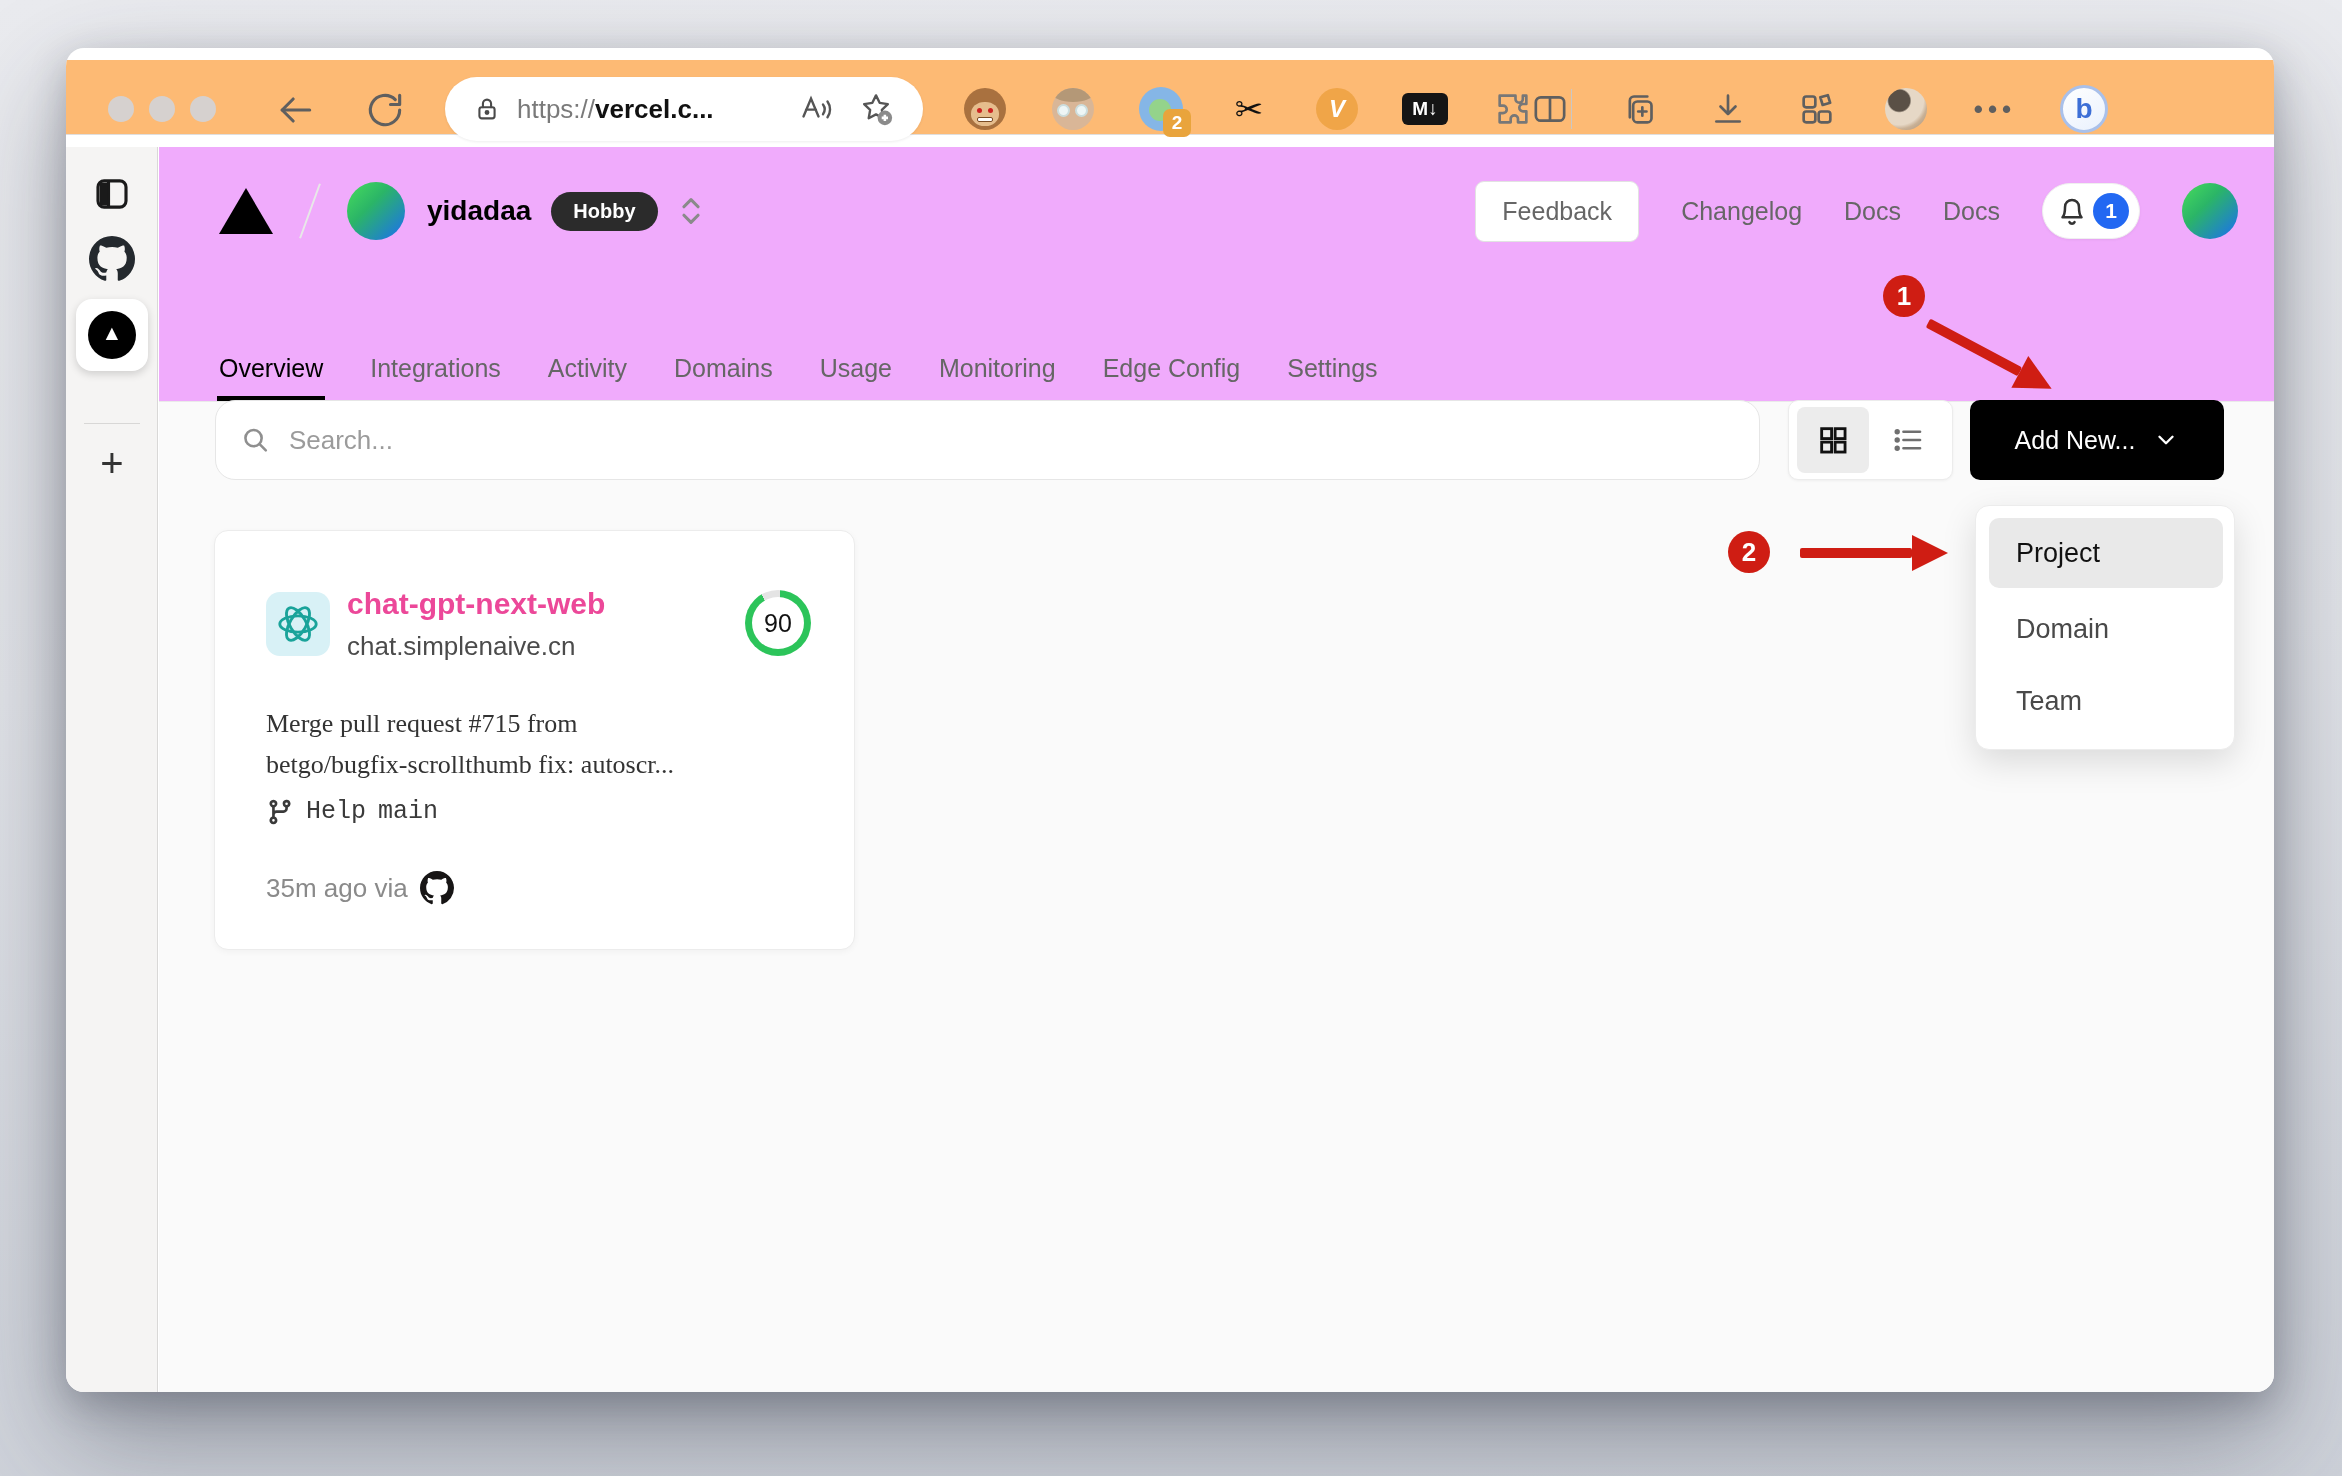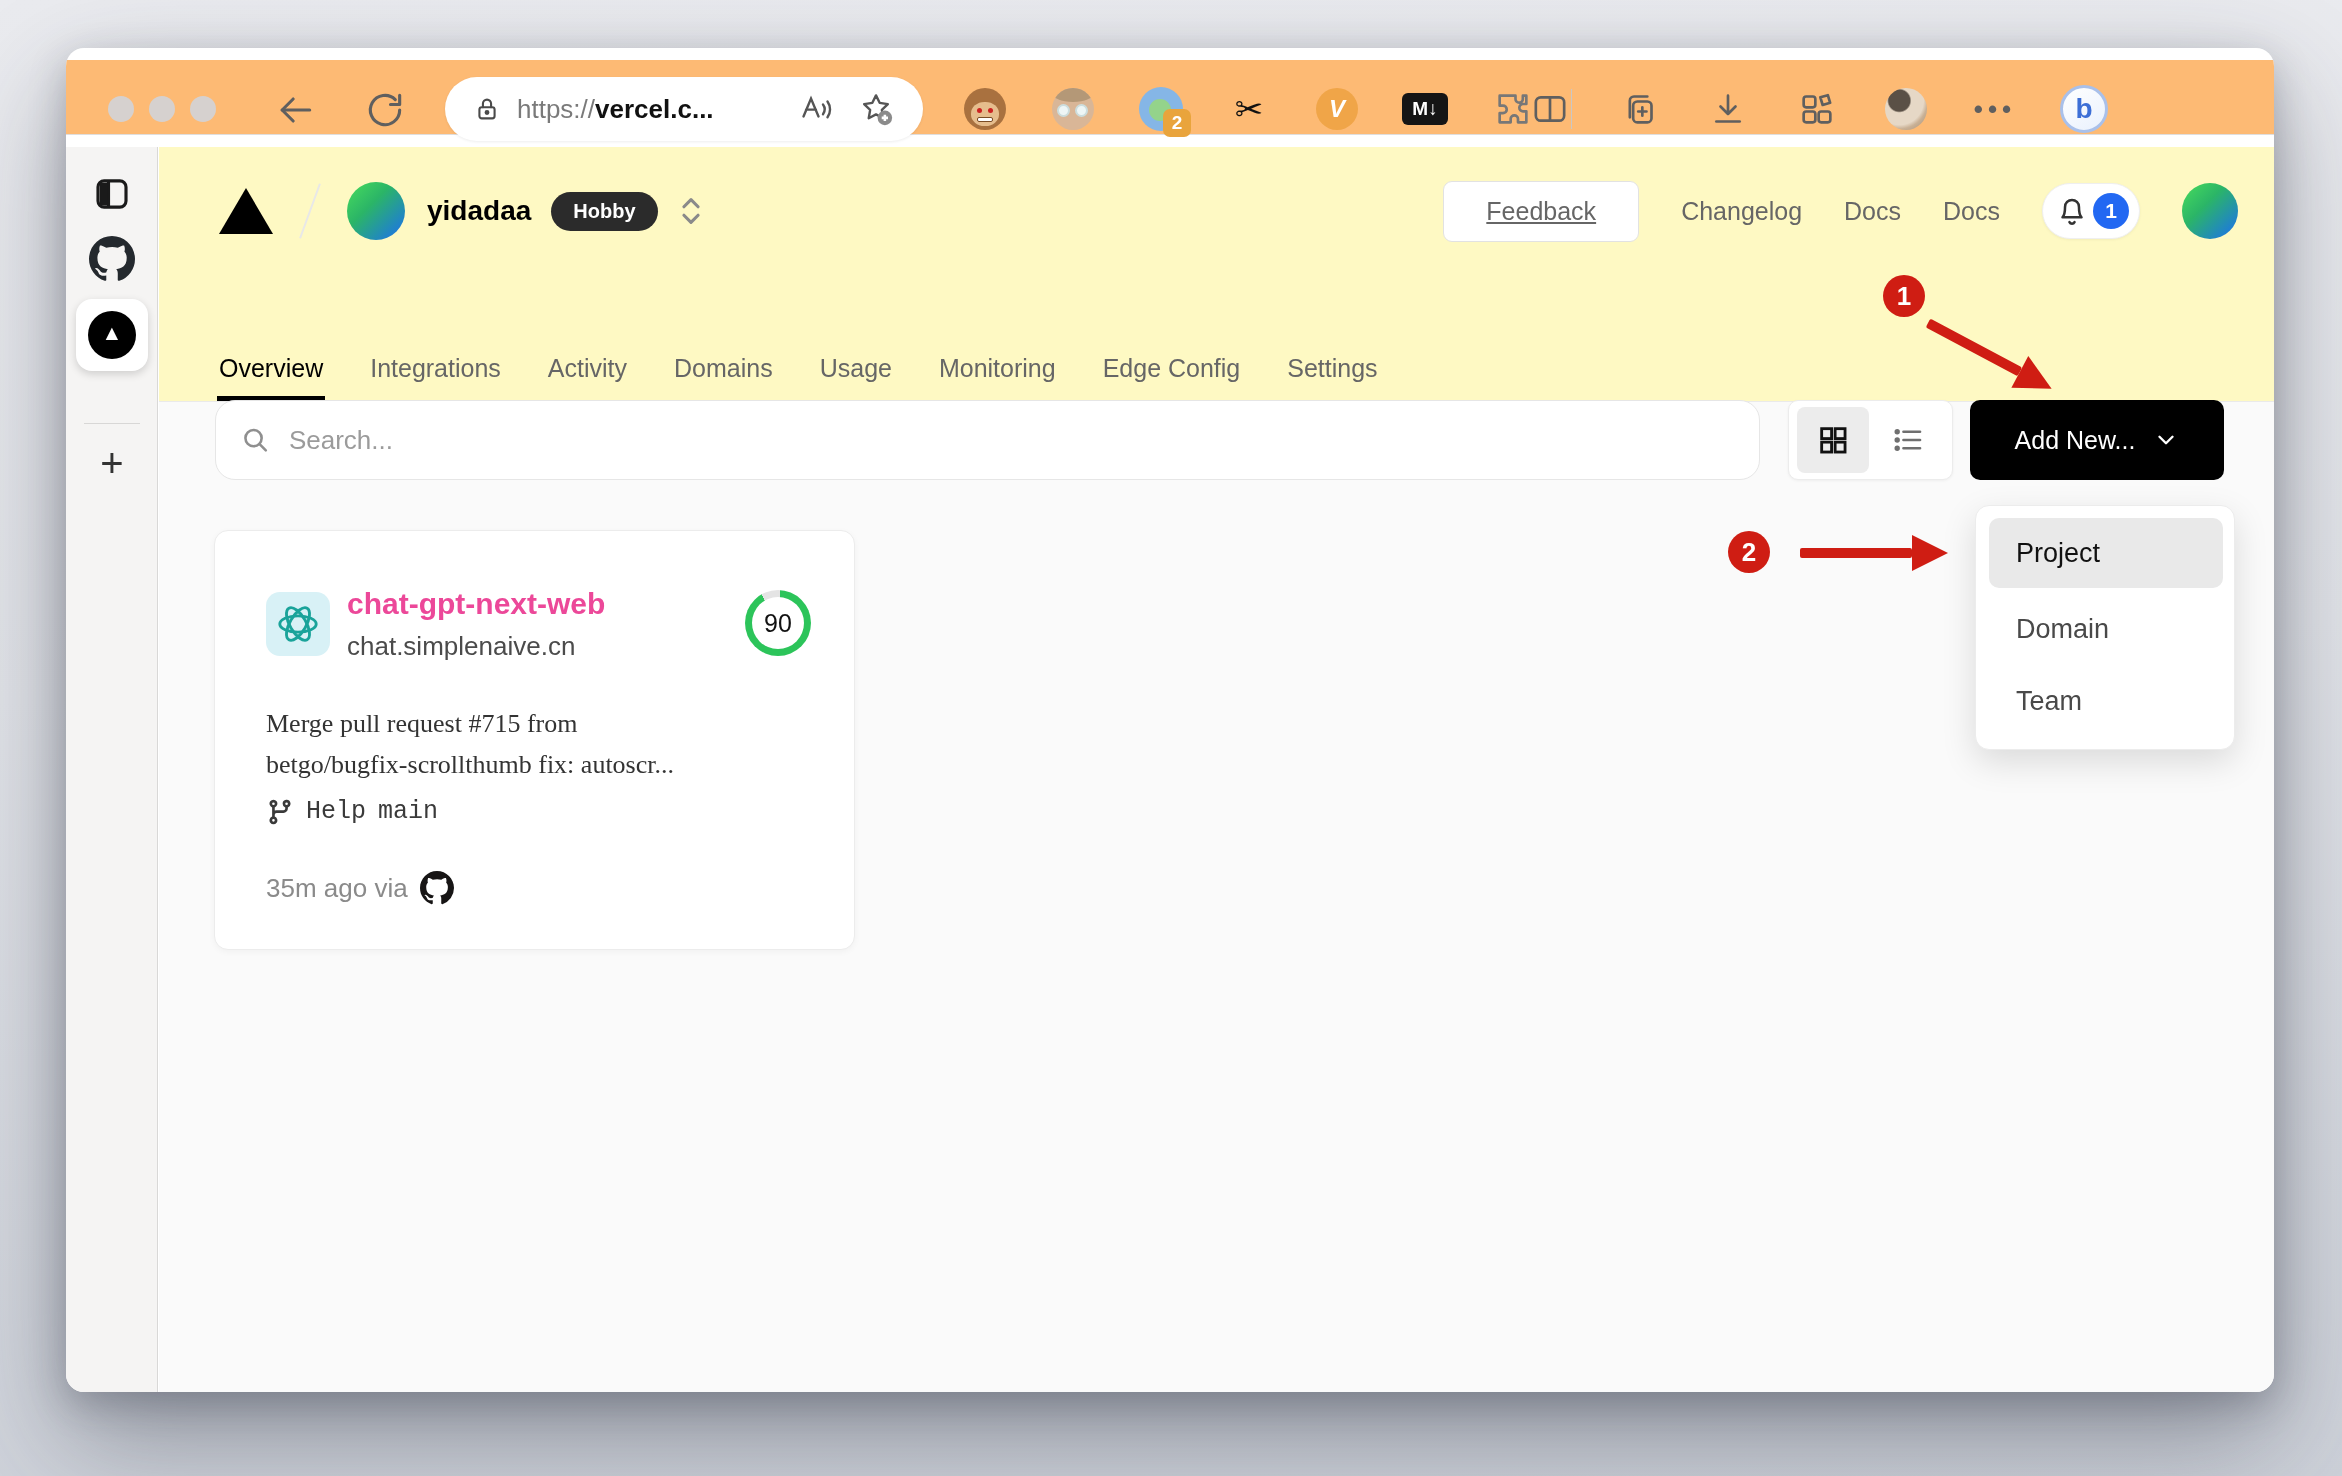--- a/index.html
+++ b/index.html
@@ -66,34 +66,34 @@
   .esidebar .slot { position:absolute; left:0; width:92px; display:flex; justify-content:center; }
   .vtile { width:72px; height:72px; background:#fff; border-radius:16px;
     box-shadow:0 3px 9px rgba(0,0,0,.16); display:flex; align-items:center; justify-content:center; }
   .vmark { width:48px; height:48px; border-radius:50%; background:#000; color:#fff;
     display:flex; align-items:center; justify-content:center; font-size:21px; padding-bottom:4px; }
   .sb-divider { position:absolute; left:18px; top:225px; width:56px; height:1px; background:#d8d7d6; }
   .plus { font-size:40px; color:#333; font-weight:400; line-height:1; }
 
   
   .page { position:absolute; left:93px; top:99px; right:0; bottom:0; background:#fafafa; }
-  .vheader { position:absolute; top:0; left:0; right:0; height:255px; background:#fef9c3; border-bottom:1px solid #eaeaea; }
+  .vheader { position:absolute; top:0; left:0; right:0; height:255px; background:#f0abfc; border-bottom:1px solid #eaeaea; }
   .hrow { position:absolute; top:14px; left:60px; right:36px; height:100px;
     display:flex; align-items:center; }
   .tri { width:0; height:0; border-left:27px solid transparent; border-right:27px solid transparent; border-bottom:46px solid #000; }
   .slash { width:2px; height:58px; background:#e8e8e8; transform:rotate(20deg); margin:0 36px; }
   .grad-av { border-radius:50%; background:linear-gradient(135deg,#41d35f 10%,#2bb567 40%,#1f7fd1 85%); }
   .team-av { width:58px; height:58px; }
   .team-name { font-size:28px; font-weight:600; color:#000; margin-left:22px; }
   .plan-badge { margin-left:20px; background:#2b2b2b; color:#fff; font-size:20px; font-weight:600;
     padding:8px 22px; border-radius:999px; }
   .switcher { margin-left:16px; color:#8a8a8a; }
   .hright { margin-left:auto; display:flex; align-items:center; gap:42px; }
   .feedback-btn { border:1px solid #e2e2e2; background:#fff; border-radius:9px; color:#666;
-    font-size:25px; padding:15px 42px;text-decoration:underline; }
+    font-size:25px; padding:15px 26px; }
   .hlink { color:#666; font-size:25px; }
   .bell-wrap { display:flex; align-items:center; background:#fff; border:1px solid #efefef;
     border-radius:999px; padding:8px 10px; box-shadow:0 1px 3px rgba(0,0,0,.05); }
   .notif { width:36px; height:36px; border-radius:50%; background:#2268f2; color:#fff; font-size:21px;
     font-weight:600; display:flex; align-items:center; justify-content:center; margin-left:2px; }
   .user-av { width:56px; height:56px; }
   .tabs { position:absolute; left:60px; bottom:0; height:66px; display:flex; gap:47px; align-items:center; }
   .tab { font-size:25px; color:#666; position:relative; height:66px; display:flex; align-items:center; }
   .tab.active { color:#000; }
   .tab.active::after { content:""; position:absolute; left:-2px; right:-2px; bottom:0; height:5px; background:#000; }

